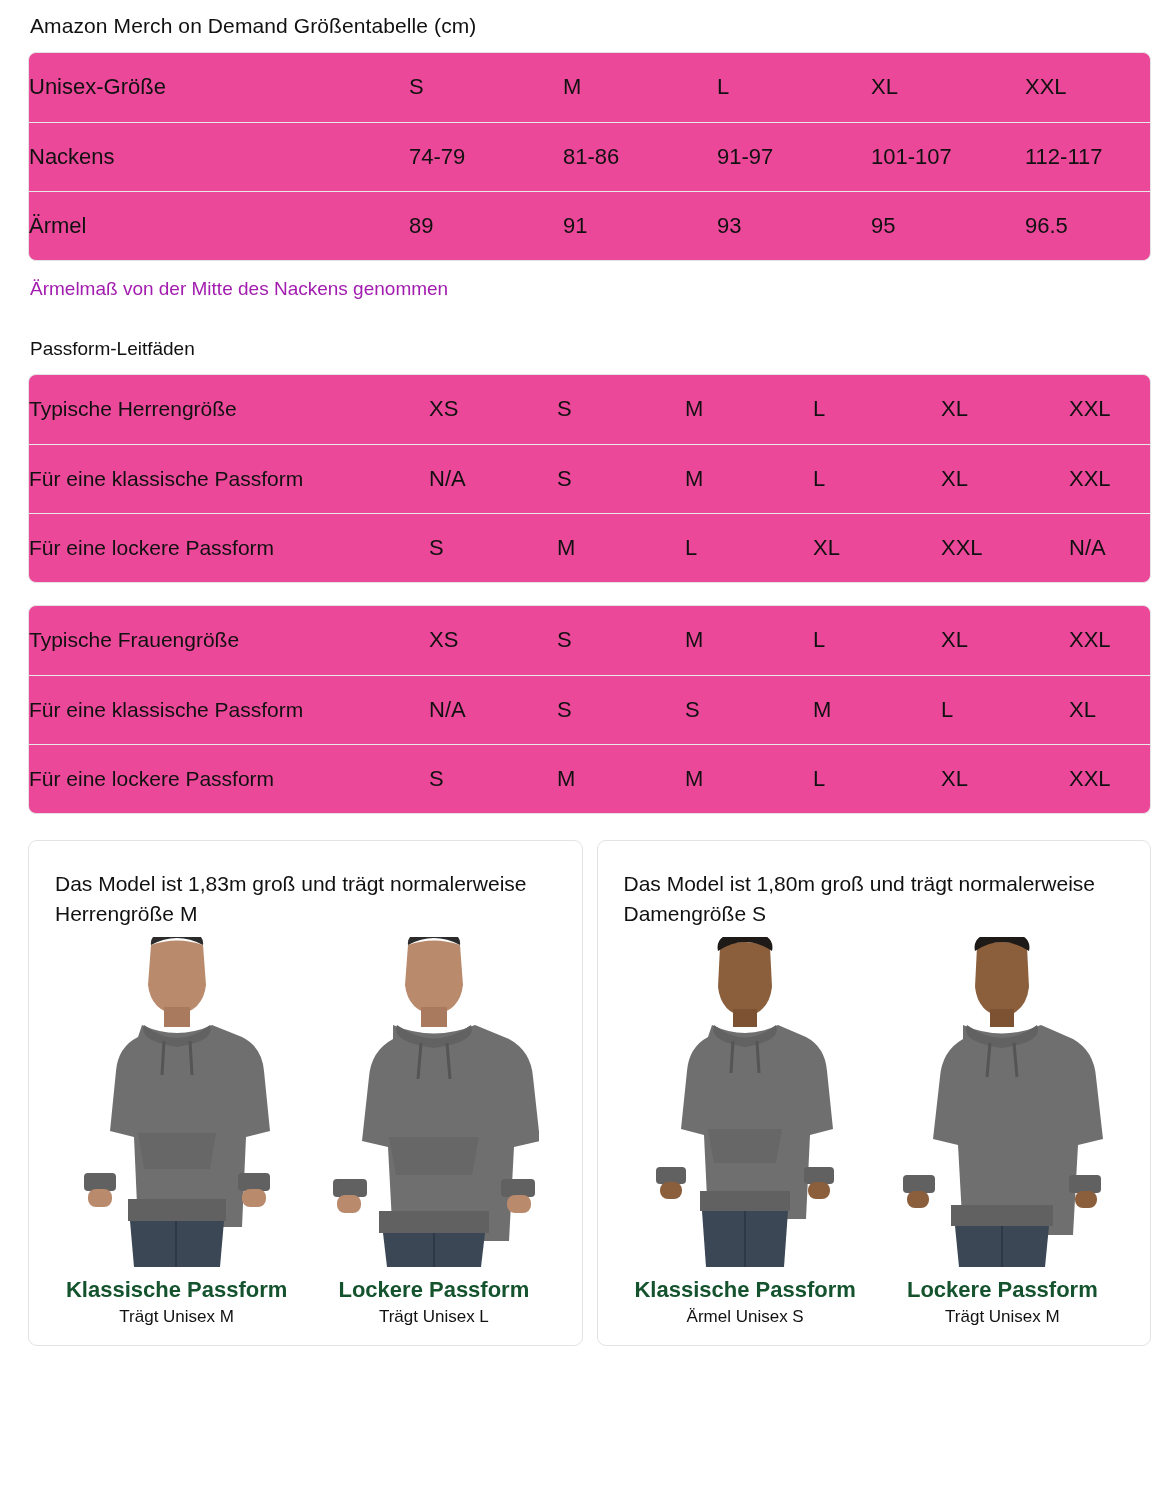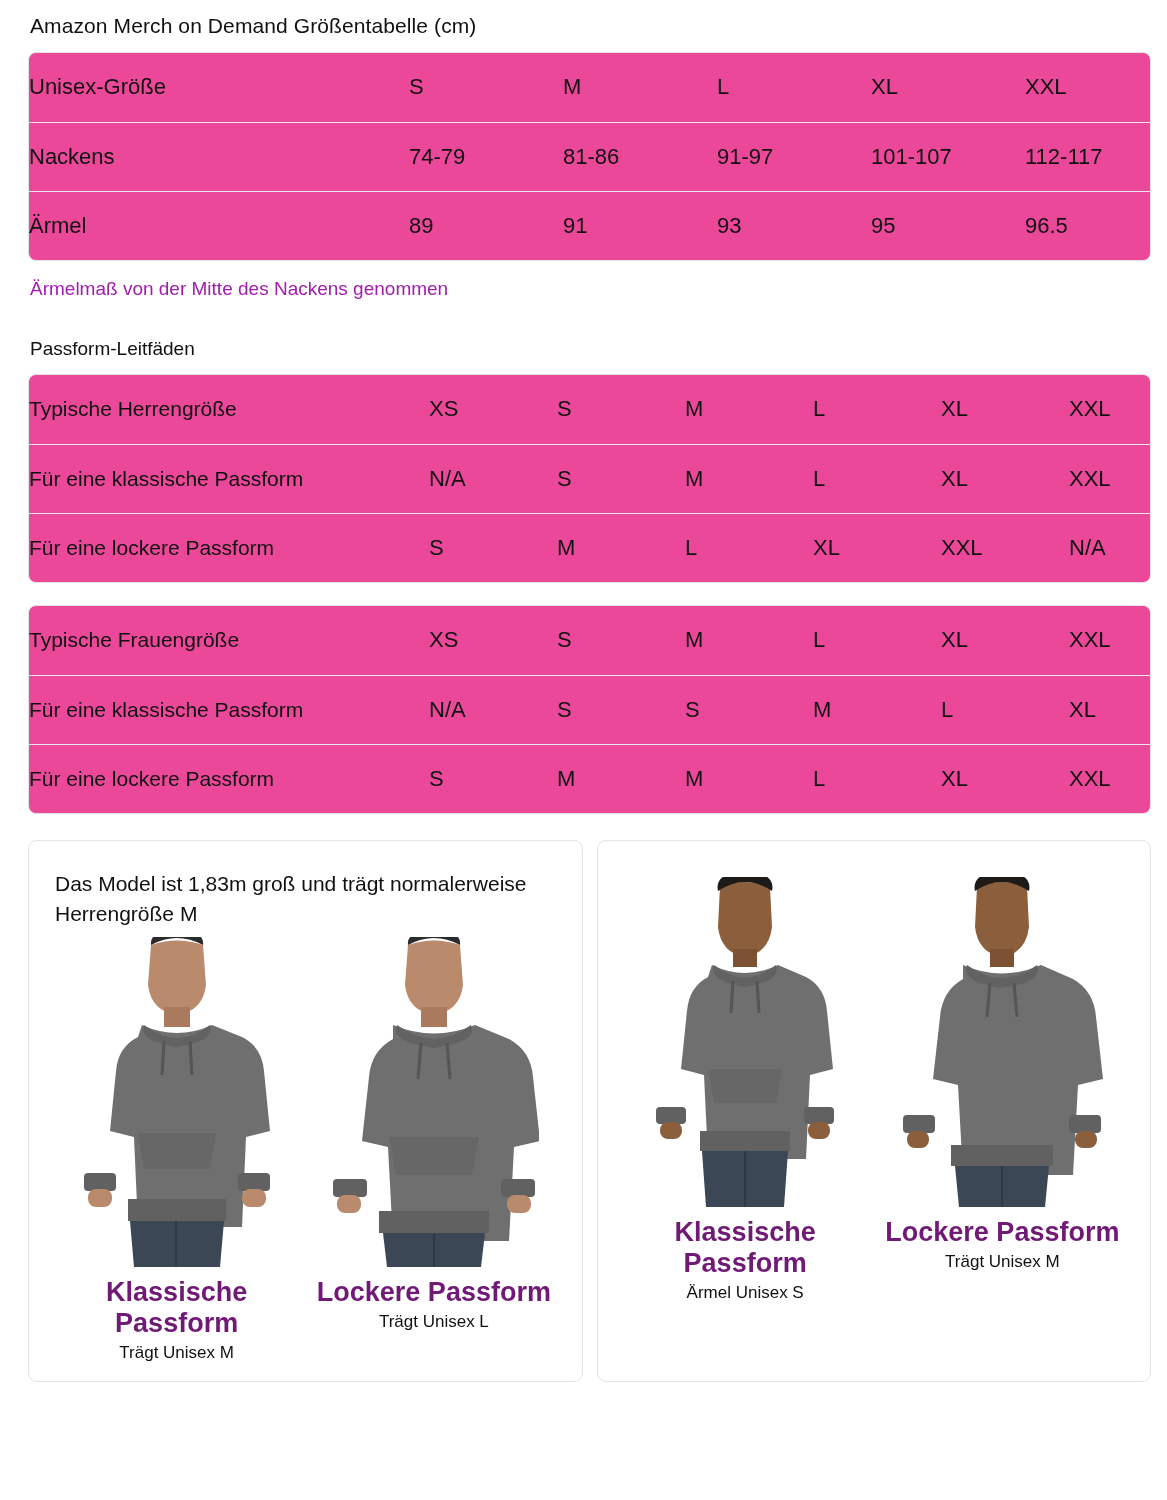--- a/index.html
+++ b/index.html
@@ -104,25 +104,24 @@
     display: flex;
     flex-direction: column;
     align-items: center;
   }
   .fig-art {
     width: 100%;
     height: 330px;
     position: relative;
   }
   .fig-label {
-    font-size: 27px;
+    font-size: 22px;
     font-weight: bold;
     margin-top: 10px;
-    text-align: center;
-    color: #701a75;
+    color: #14532d;
   }
   .fig-sub {
     font-size: 17px;
     margin-top: 4px;
     text-align: center;
     color: #111;
     font-weight: 400;
   }
   svg { display: block; margin: 0 auto; }
 </style>
@@ -298,20 +297,21 @@
             </svg>
           </div>
           <div class="fig-label">Lockere Passform</div>
           <div class="fig-sub">Trägt Unisex L</div>
         </div>
 
       </div>
     </div>
 
     <div class="model-card">
+      <div class="model-caption">Das Model ist 1,80m groß und trägt normalerweise Damengröße S</div>
       <div class="figures">
 
         <div class="figure">
           <div class="fig-art">
             <svg width="210" height="330" viewBox="0 0 210 330">
               <path d="M80 10 q25 -10 50 0 l2 40 q-3 26 -27 30 q-24 -4 -27 -30 z" fill="#8b5e3c"></path>
               <path d="M78 14 q27 -18 54 0 q4 -18 -27 -20 q-31 2 -27 20 z" fill="#1e1a17"></path>
               <rect x="93" y="72" width="24" height="18" fill="#7d5233"></rect>
               <path d="M72 88 q33 16 66 0 l28 12 q19 10 21 34 l6 58 l-23 6 l-4 84 l-98 0 l-4 -84 l-23 -6 l6 -58 q2 -24 21 -34 z" fill="#6f6f6f"></path>
               <path d="M74 88 q31 25 62 0 q6 16 -31 22 q-37 -6 -31 -22 z" fill="#626262"></path>

